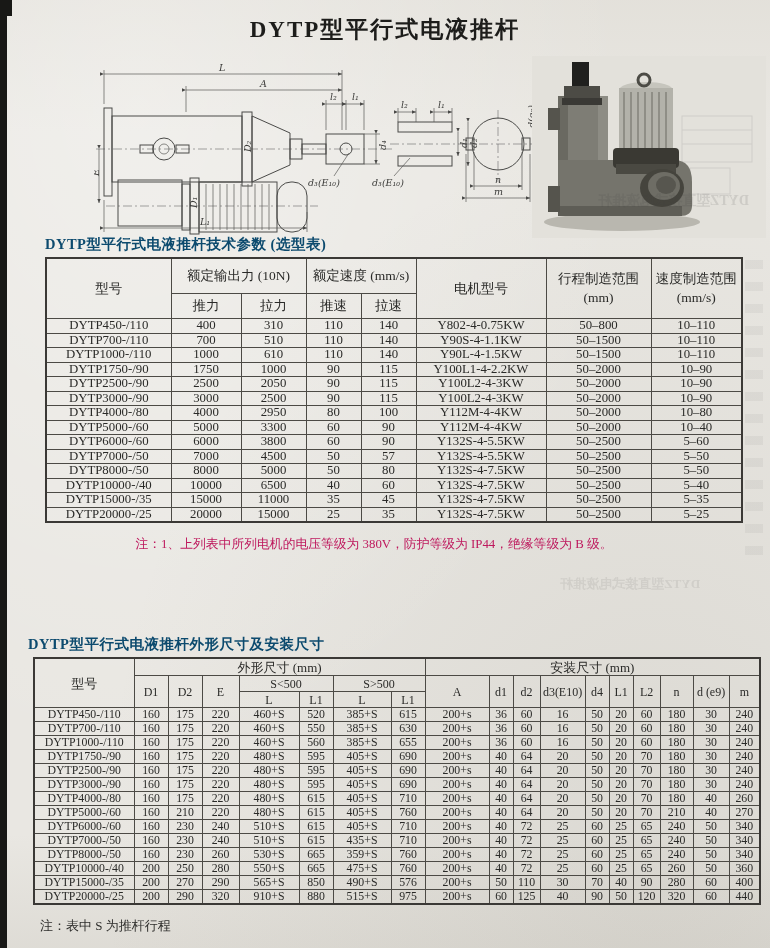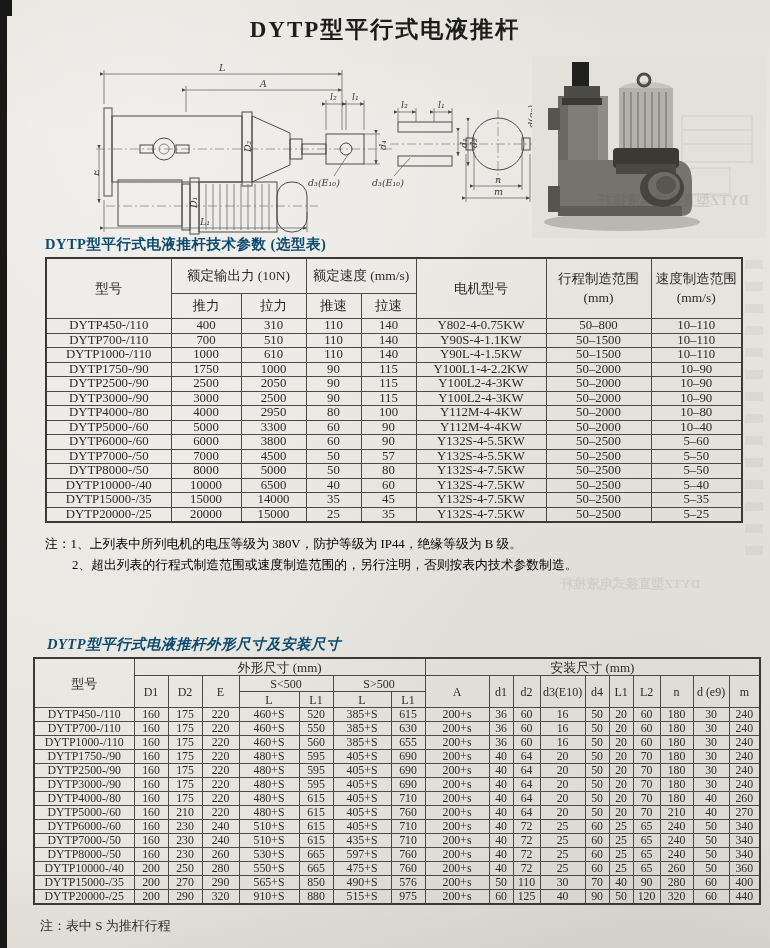--- a/index.html
+++ b/index.html
@@ -20,36 +20,36 @@
 
   .page-title{position:absolute;left:0;top:14px;width:770px;text-align:center;
     font-size:23px;font-weight:bold;letter-spacing:2px;color:#1d1d1b;}
 
   .figure-area{position:absolute;left:0;top:56px;width:770px;height:180px;}
   .drawing{position:absolute;left:94px;top:4px;}
   .photo{position:absolute;left:532px;top:0px;}
 
   .section-heading{position:absolute;font-size:14.5px;font-weight:bold;color:#0c4a6e;letter-spacing:.5px;}
   #sec1{left:45px;top:235px;}
-  #sec2{left:47px;top:635px;font-style:italic;}
+  #sec2{left:28px;top:635px;}
 
   table{border-collapse:collapse;table-layout:fixed;position:absolute;}
   th,td{border:1px solid #4c4a45;text-align:center;padding:0;overflow:hidden;white-space:nowrap;}
   th{font-weight:normal;}
   #table1{left:45px;top:257px;width:696px;border:2px solid #3b3936;}
   #table1 th{font-size:13.5px;height:24px;}
   #table1 thead tr:first-child th{height:34px;}
   #table1 td{font-size:12.8px;height:13.5px;line-height:1;}
   .twoline{white-space:pre-line !important;line-height:1.35;}
   #table2{left:33px;top:657px;width:716px;border:2px solid #3b3936;}
   #table2 th{font-size:12px;height:15px;line-height:1;}
   #table2 thead tr:first-child th{height:16px;font-size:13px;}
   #table2 td{font-size:11.8px;height:13px;line-height:1;}
 
-  .notes{position:absolute;left:45px;top:534px;width:658px;font-size:12.8px;line-height:1.62;color:#000000;}
+  .notes{position:absolute;left:45px;top:534px;width:658px;font-size:12.8px;line-height:1.62;color:#be185d;text-align:center;}
   .notes .n-line{padding-left:27px;}
   .notes .n-first{padding-left:0;}
   .note2{position:absolute;left:40px;top:917px;font-size:13px;color:#2e2e2c;}
 
   .ghost{position:absolute;transform:scaleX(-1);color:rgba(70,70,68,.14);font-weight:bold;
     pointer-events:none;white-space:nowrap;}
   #ghost1{left:598px;top:192px;font-size:14px;}
   #ghost2{left:560px;top:575px;font-size:13px;color:rgba(70,70,68,.10);}
   .smudge{position:absolute;pointer-events:none;opacity:.07;
     background:repeating-linear-gradient(180deg,#555 0 9px,transparent 9px 22px);}
@@ -383,21 +383,21 @@
         <td>6500</td>
         <td>40</td>
         <td>60</td>
         <td>Y132S-4-7.5KW</td>
         <td>50–2500</td>
         <td>5–40</td>
       </tr>
       <tr>
         <td>DYTP15000-/35</td>
         <td>15000</td>
-        <td>14000</td>
+        <td>11000</td>
         <td>35</td>
         <td>45</td>
         <td>Y132S-4-7.5KW</td>
         <td>50–2500</td>
         <td>5–35</td>
       </tr>
       <tr>
         <td>DYTP20000-/25</td>
         <td>20000</td>
         <td>15000</td>
@@ -405,21 +405,20 @@
         <td>35</td>
         <td>Y132S-4-7.5KW</td>
         <td>50–2500</td>
         <td>5–25</td>
       </tr>
     </tbody>
 </table>
 
 <div class="notes">
   <div class="n-line n-first"><span>注：</span><span>1、上列表中所列电机的电压等级为 380V，防护等级为 IP44，绝缘等级为 B 级。</span></div>
-  <div class="n-line"><span>2、超出列表的行程式制造范围或速度制造范围的，另行注明，否则按表内技术参数制造。</span></div>
 </div>
 
 <div class="section-heading" id="sec2">DYTP型平行式电液推杆外形尺寸及安装尺寸</div>
 
 <table id="table2">
   <colgroup>
     <col style="width:100px">
       <col style="width:34px">
       <col style="width:34px">
       <col style="width:37px">
@@ -669,21 +668,21 @@
         <td>50</td>
         <td>340</td>
       </tr>
       <tr>
         <td>DYTP8000-/50</td>
         <td>160</td>
         <td>230</td>
         <td>260</td>
         <td>530+S</td>
         <td>665</td>
-        <td>597+S</td>
+        <td>359+S</td>
         <td>760</td>
         <td>200+s</td>
         <td>40</td>
         <td>72</td>
         <td>25</td>
         <td>60</td>
         <td>25</td>
         <td>65</td>
         <td>240</td>
         <td>50</td>

